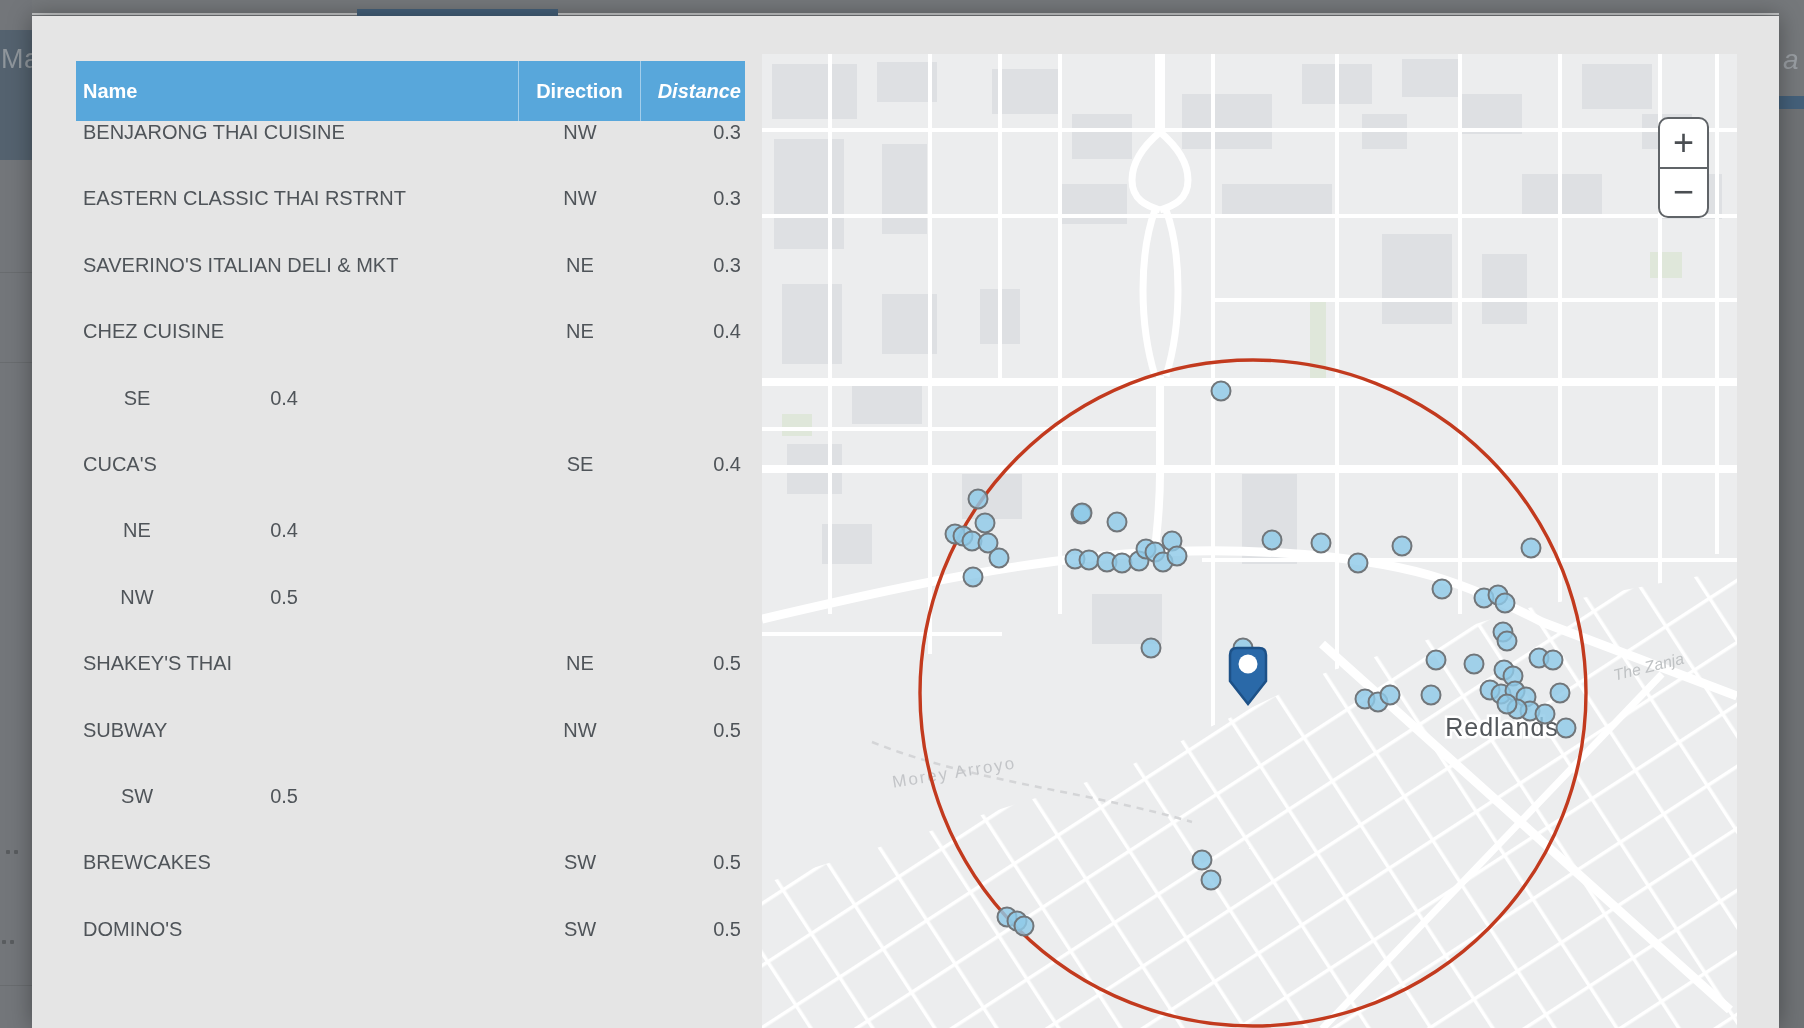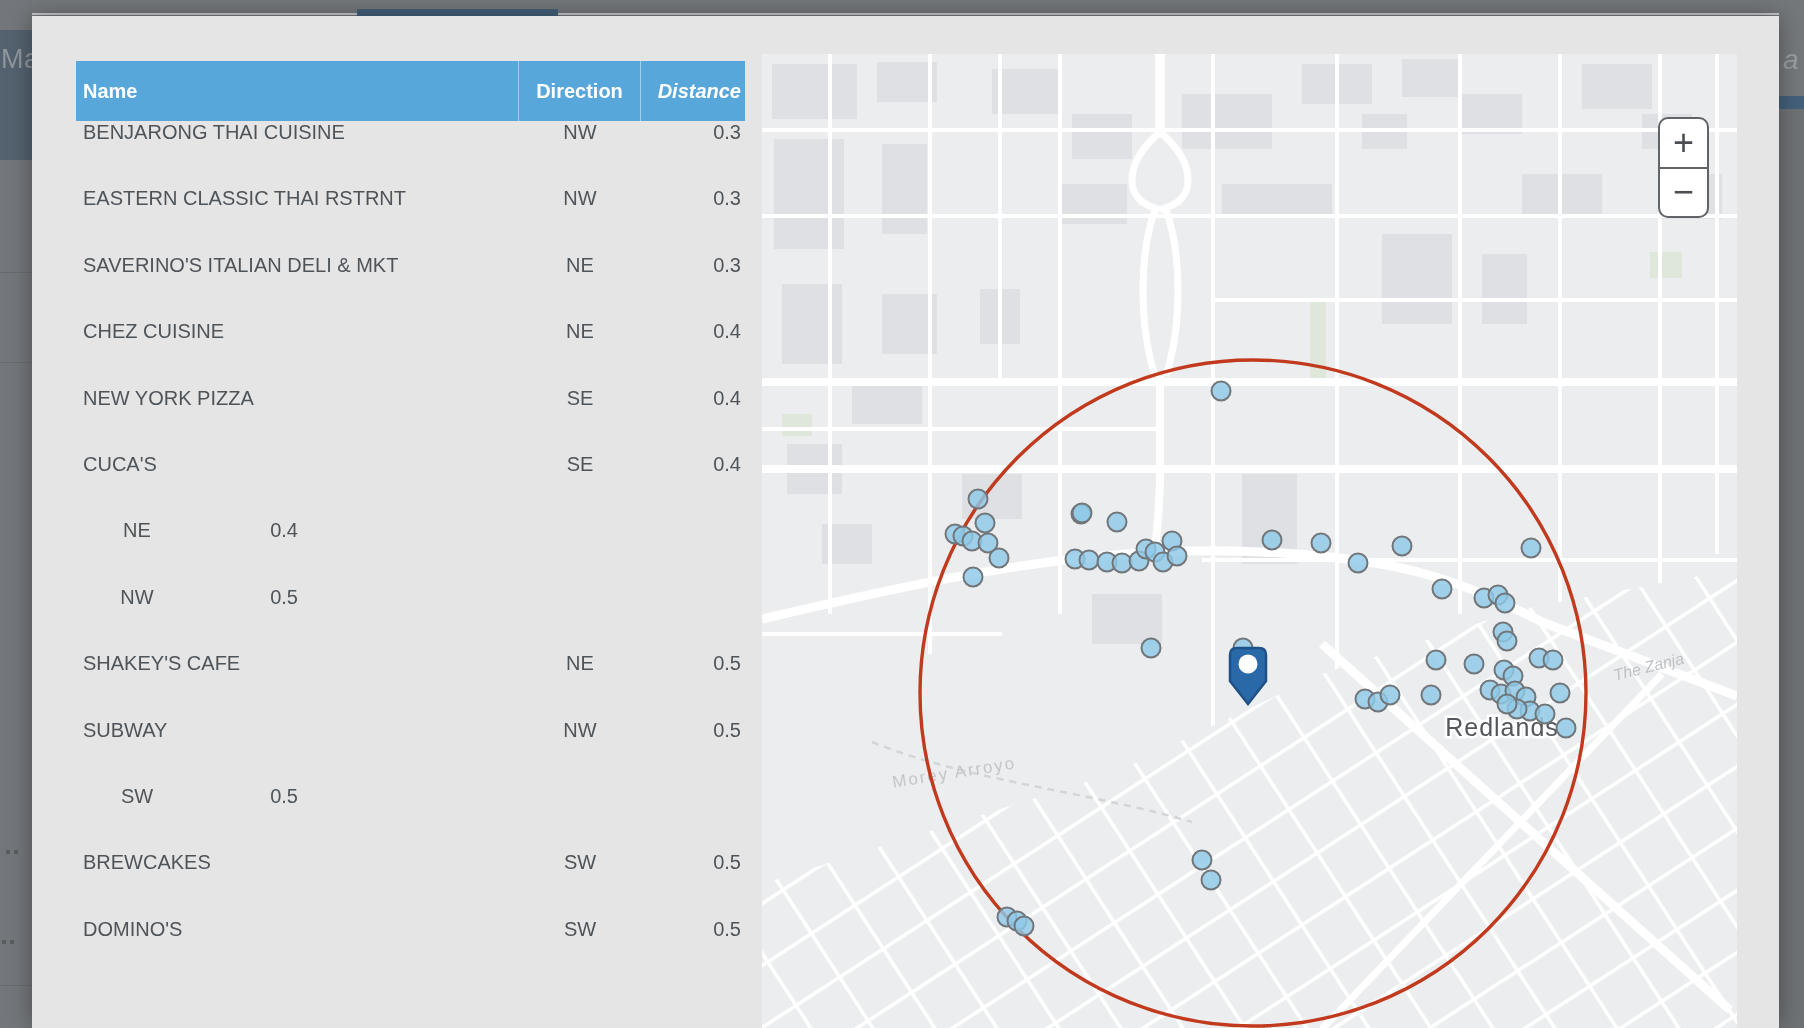--- a/index.html
+++ b/index.html
@@ -110,21 +110,20 @@
       <div class="td-dist">0.3</div>
     </div>
 
     <div class="tbl-row">
       <div class="td-name">CHEZ CUISINE</div>
       <div class="td-dir">NE</div>
       <div class="td-dist">0.4</div>
     </div>
 
     <div class="tbl-row">
-      <div class="td-name">NEW YORK PIZZA</div>
       <div class="td-dir">SE</div>
       <div class="td-dist">0.4</div>
     </div>
 
     <div class="tbl-row">
       <div class="td-name">CUCA'S</div>
       <div class="td-dir">SE</div>
       <div class="td-dist">0.4</div>
     </div>
 
@@ -132,21 +131,21 @@
       <div class="td-dir">NE</div>
       <div class="td-dist">0.4</div>
     </div>
 
     <div class="tbl-row">
       <div class="td-dir">NW</div>
       <div class="td-dist">0.5</div>
     </div>
 
     <div class="tbl-row">
-      <div class="td-name">SHAKEY'S CAFE</div>
+      <div class="td-name">SHAKEY'S THAI</div>
       <div class="td-dir">NE</div>
       <div class="td-dist">0.5</div>
     </div>
 
     <div class="tbl-row">
       <div class="td-name">SUBWAY</div>
       <div class="td-dir">NW</div>
       <div class="td-dist">0.5</div>
     </div>
 

